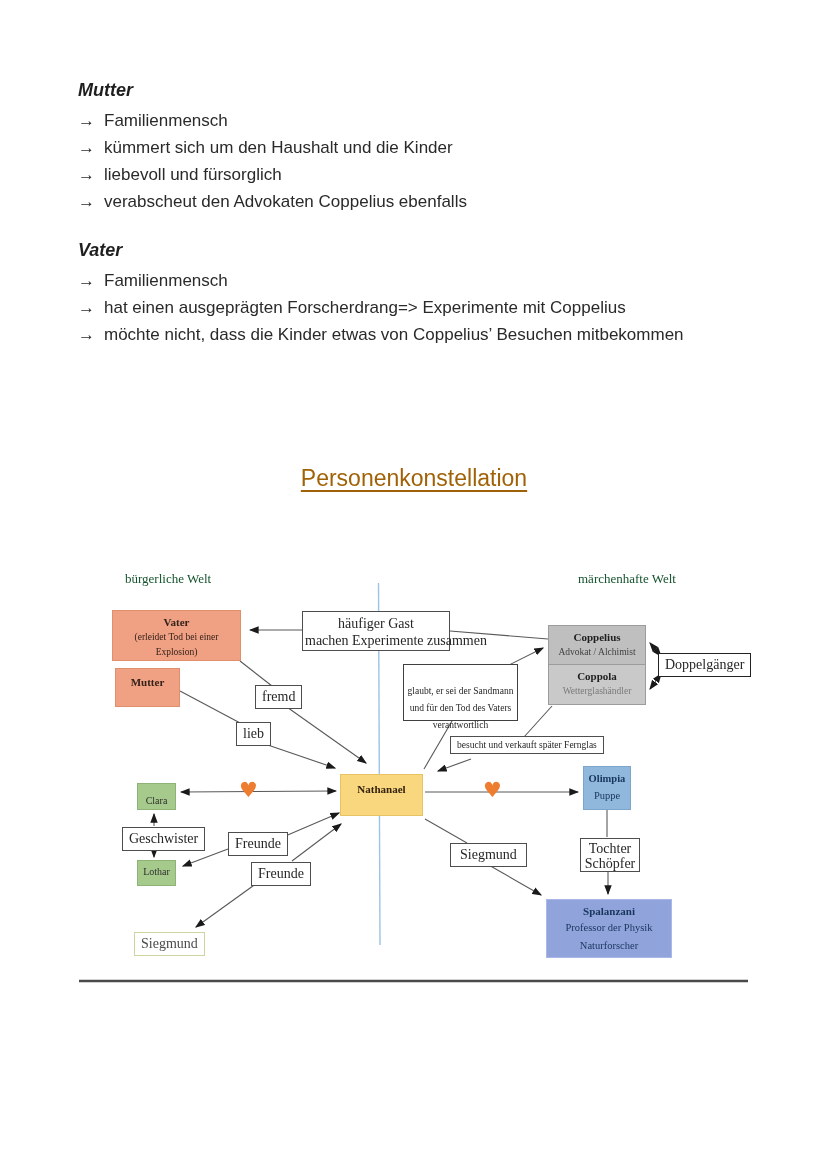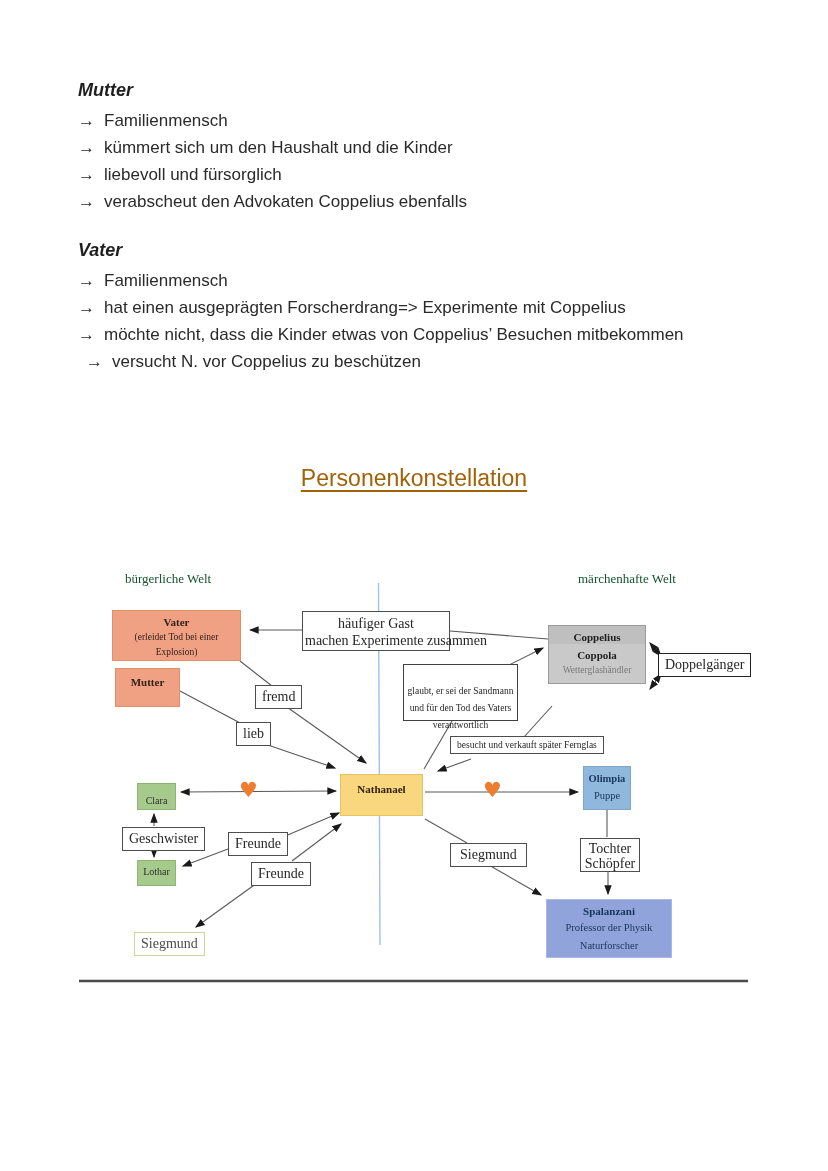--- a/index.html
+++ b/index.html
@@ -53,21 +53,20 @@
       <p class="bullet-item"><span class="bullet-arrow">→</span><span>Familienmensch</span></p>
       <p class="bullet-item"><span class="bullet-arrow">→</span><span>kümmert sich um den Haushalt und die Kinder</span></p>
       <p class="bullet-item"><span class="bullet-arrow">→</span><span>liebevoll und fürsorglich</span></p>
       <p class="bullet-item"><span class="bullet-arrow">→</span><span>verabscheut den Advokaten Coppelius ebenfalls</span></p>
     </div>
     <div class="section">
       <p class="sec-heading">Vater</p>
       <p class="bullet-item"><span class="bullet-arrow">→</span><span>Familienmensch</span></p>
       <p class="bullet-item"><span class="bullet-arrow">→</span><span>hat einen ausgeprägten Forscherdrang=&gt; Experimente mit Coppelius</span></p>
       <p class="bullet-item"><span class="bullet-arrow">→</span><span>möchte nicht, dass die Kinder etwas von Coppelius’ Besuchen mitbekommen</span></p>
-      <p class="bullet-item indented"><span class="bullet-arrow">→</span><span>versucht N. vor Coppelius zu beschützen</span></p>
     </div>
   </div>
 
   <div class="diagram-title"><span>Personenkonstellation</span></div>
 
   <svg class="overlay" width="828" height="1171" viewBox="0 0 828 1171">
     <defs>
       <marker id="ah" viewBox="0 0 8 6" refX="7" refY="3" markerWidth="9" markerHeight="7" orient="auto-start-reverse">
           <path d="M0,0 L8,3 L0,6 z" fill="#1a1a1a"></path>
         </marker>
@@ -121,21 +120,21 @@
 
     <div class="node label-box" style="left:302px;top:611px;width:148px;height:40px;padding:3px 2px;">
       <span style="display:block;line-height:17px;">häufiger Gast</span>
       <span style="display:block;line-height:17px;">machen Experimente zusammen</span>
     </div>
 
     <div class="node box-gray-top" style="left:548px;top:625px;width:98px;height:40px;padding-top:3px;">
       <span class="ttl">Coppelius</span>
       <span class="sub" style="color:#3f3f3f;">Advokat / Alchimist</span>
     </div>
-    <div class="node box-gray-bot" style="left:548px;top:644px;width:98px;height:40px;padding-top:3px;">
+    <div class="node box-gray-bot" style="left:548px;top:665px;width:98px;height:40px;padding-top:3px;">
       <span class="ttl">Coppola</span>
       <span class="sub" style="color:#7a7a7a;">Wetterglashändler</span>
     </div>
 
     <div class="node label-box" style="left:658px;top:653px;border-width:1.5px;border-color:#222;">Doppelgänger</div>
 
     <div class="node label-box" style="left:403px;top:664px;width:115px;height:57px;padding:3px 2px;font-size:9.5px;border-color:#404040;">
       <span style="display:block;line-height:17px;margin-top:15px;">glaubt, er sei der Sandmann</span>
       <span style="display:block;line-height:17px;">und für den Tod des Vaters</span>
       <span style="display:block;line-height:17px;">verantwortlich</span>

